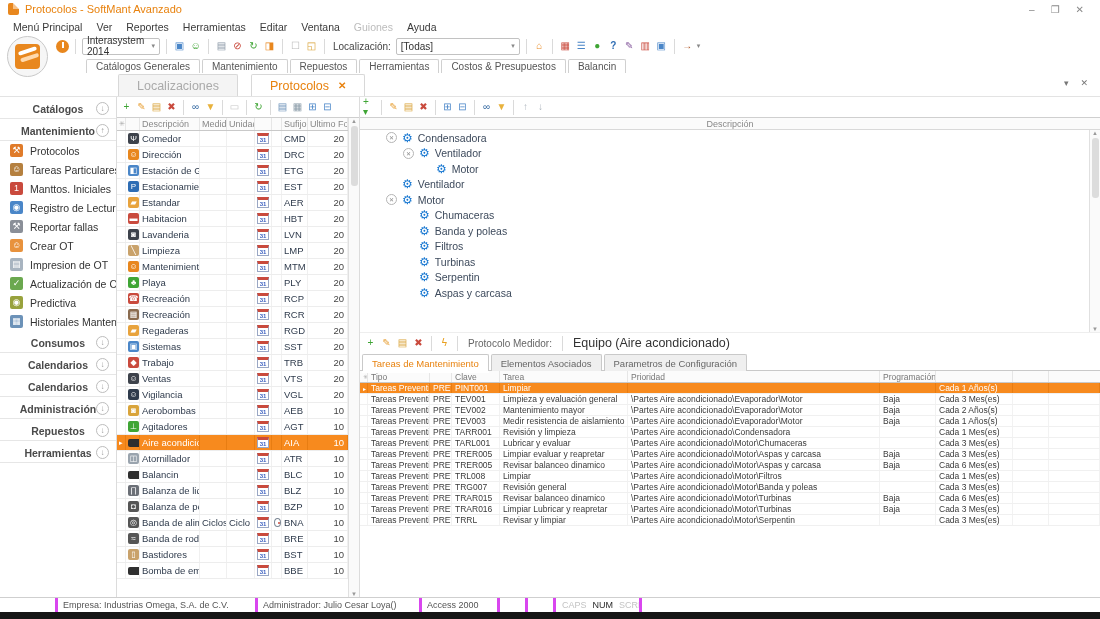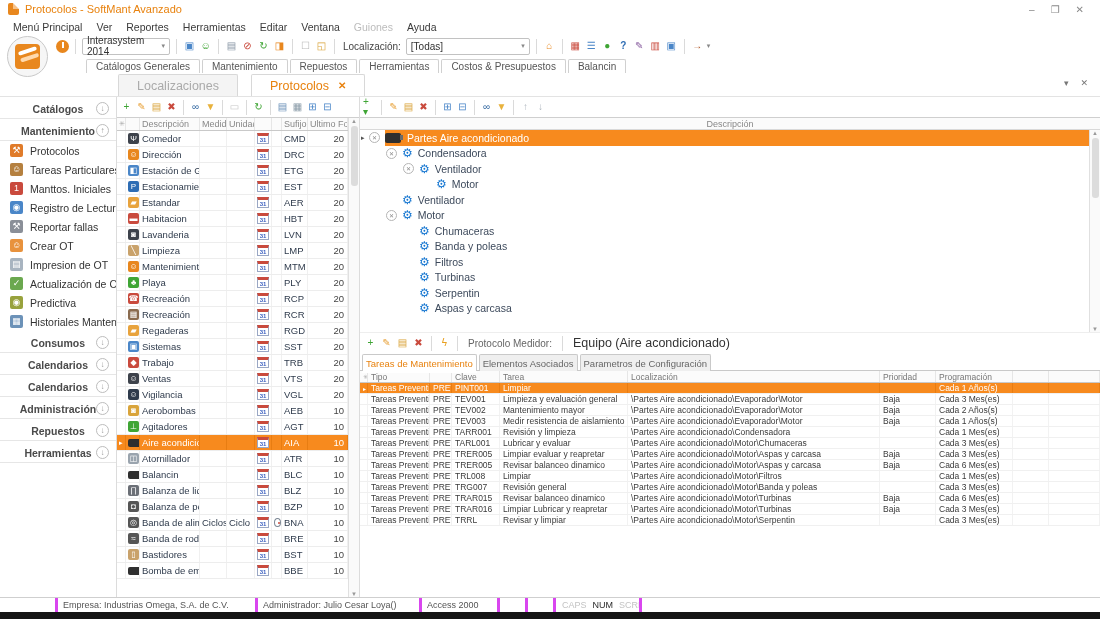--- a/index.html
+++ b/index.html
@@ -87,21 +87,21 @@
 .moticon:after{content:"";position:absolute;right:-2px;top:2.5px;width:3px;height:5px;background:#6b6b6b}
 .moticon.sm{width:13px;height:8px;min-width:13px}
 .tree-label{font-size:10.5px;color:#3d4a5c;white-space:nowrap}
 .sel-band{flex:1;height:100%;background:#F78A1E;display:flex;align-items:center}
 .sel-band .tree-label{color:#fff}
 .protocol-bar{height:21px;display:flex;align-items:center;gap:3px;padding-left:4px;border-top:1px solid #eee}
 .pb-label{font-size:10px;color:#666;margin:0 4px}
 .pb-value{font-size:12.5px;color:#333;margin-left:4px}
 .dtabs{height:18px;display:flex;align-items:flex-end;padding-left:2px;gap:2px;position:relative}
 .dtabs:after{content:"";position:absolute;left:0;right:0;bottom:0;height:1px;background:#c9c9c9}
-.dtab2{height:17px;padding:0 3px;font-size:9.5px;display:flex;align-items:center;border:1px solid #c9c9c9;border-bottom:none;border-radius:2px 2px 0 0;position:relative;z-index:2;white-space:nowrap}
+.dtab2{height:17px;padding:0 9px;font-size:9.5px;display:flex;align-items:center;border:1px solid #c9c9c9;border-bottom:none;border-radius:2px 2px 0 0;position:relative;z-index:2;white-space:nowrap}
 .dtab2.active{background:#fff;color:#E8820E;box-shadow:0 2px 0 #fff}
 .dtab2.inactive{background:#efefef;color:#666}
 .tasks-header,.task-row{display:grid;grid-template-columns:8px 62px 22px 48px 128px 252px 56px 77px 36px 1fr}
 .tasks-header{height:12px;background:#fbfbfb;border-bottom:1px solid #c9c9c9;font-size:8.5px;color:#777}
 .tasks-header div{display:flex;align-items:center;padding-left:3px;border-right:1px solid #e6e6e6;overflow:hidden;white-space:nowrap}
 .task-row{height:11px;border-bottom:1px solid #f0f0f0;font-size:8.5px;color:#3a3a3a}
 .task-row>div{display:flex;align-items:center;padding-left:3px;border-right:1px solid #f2f2f2;overflow:hidden;white-space:nowrap}
 .task-row.selected{background:#F78A1E;color:#fff}
 .task-row.selected>div{border-right-color:#e87d12}
 .task-filler{flex:1;background:#fff}
@@ -135,21 +135,21 @@
       <span class="menu-item">Herramientas</span>
       <span class="menu-item">Editar</span>
       <span class="menu-item">Ventana</span>
       <span class="menu-item disabled">Guiones</span>
       <span class="menu-item">Ayuda</span>
     </div>
 
   <div class="toolbar" id="toolbar">
       <span class="pwr"></span>
       <span class="tb-sep"></span>
-      <span class="combo" style="width: 88px;">
+      <span class="combo" style="width: 78px;">
         <span>Interasystem 2014</span>
         <span class="arrow">▾</span>
       </span>
       <span class="tb-sep"></span>
       <span class="ic sm" style="color: rgb(74, 134, 200);">▣</span>
       <span class="ic sm" style="color: rgb(63, 165, 53);">☺</span>
       <span class="tb-sep"></span>
       <span class="ic sm" style="color: rgb(138, 151, 165);">▤</span>
       <span class="ic sm" style="color: rgb(201, 74, 61);">⊘</span>
       <span class="ic sm" style="color: rgb(63, 165, 53);">↻</span>
@@ -761,28 +761,20 @@
           <span class="tb-sep"></span>
           <span class="ic sm" style="color: rgb(59, 110, 165);">∞</span>
           <span class="ic sm" style="color: rgb(232, 178, 61);">▼</span>
           <span class="tb-sep"></span>
           <span class="ic sm" style="color: rgb(173, 181, 189);">↑</span>
           <span class="ic sm" style="color: rgb(173, 181, 189);">↓</span>
         </div>
       <div class="tree-header">Descripción</div>
       <div class="tree-zone">
         <div class="tree-body" id="tree-body">
-            <div class="tree-row selected" style="padding-left: 9px;">
-              <span class="marker">▸</span>
-              <span class="expander">✕</span>
-              <span class="sel-band" style="display: flex; align-items: center;">
-                <span class="moticon"></span>
-                <span class="tree-label">Partes Aire acondicionado</span>
-              </span>
-            </div>
             <div class="tree-row" style="padding-left: 26px;">
               <span class="expander">✕</span>
               <span style="display: flex; align-items: center; flex: 0 0 auto;">
                 <span class="gear">⚙</span>
                 <span class="tree-label">Condensadora</span>
               </span>
             </div>
             <div class="tree-row" style="padding-left: 43px;">
               <span class="expander">✕</span>
               <span style="display: flex; align-items: center; flex: 0 0 auto;">
@@ -877,21 +869,20 @@
           <span class="dtab2 active">Tareas de Mantenimiento</span>
           <span class="dtab2 inactive">Elementos Asociados</span>
           <span class="dtab2 inactive">Parametros de Configuración</span>
         </div>
       <div class="tasks-header" id="tasks-header">
           <div style="font-size: 6px; color: rgb(170, 170, 170);">✳</div>
           <div>Tipo</div>
           <div></div>
           <div>Clave</div>
           <div>Tarea</div>
-          <div>Localización</div>
           <div>Prioridad</div>
           <div>Programación</div>
           <div></div>
           <div></div>
         </div>
       <div id="tasks-body">
           <div class="task-row selected">
             <div style="font-size: 6px;">▸</div>
             <div>Tareas Preventivas</div>
             <div>PREVE</div>

